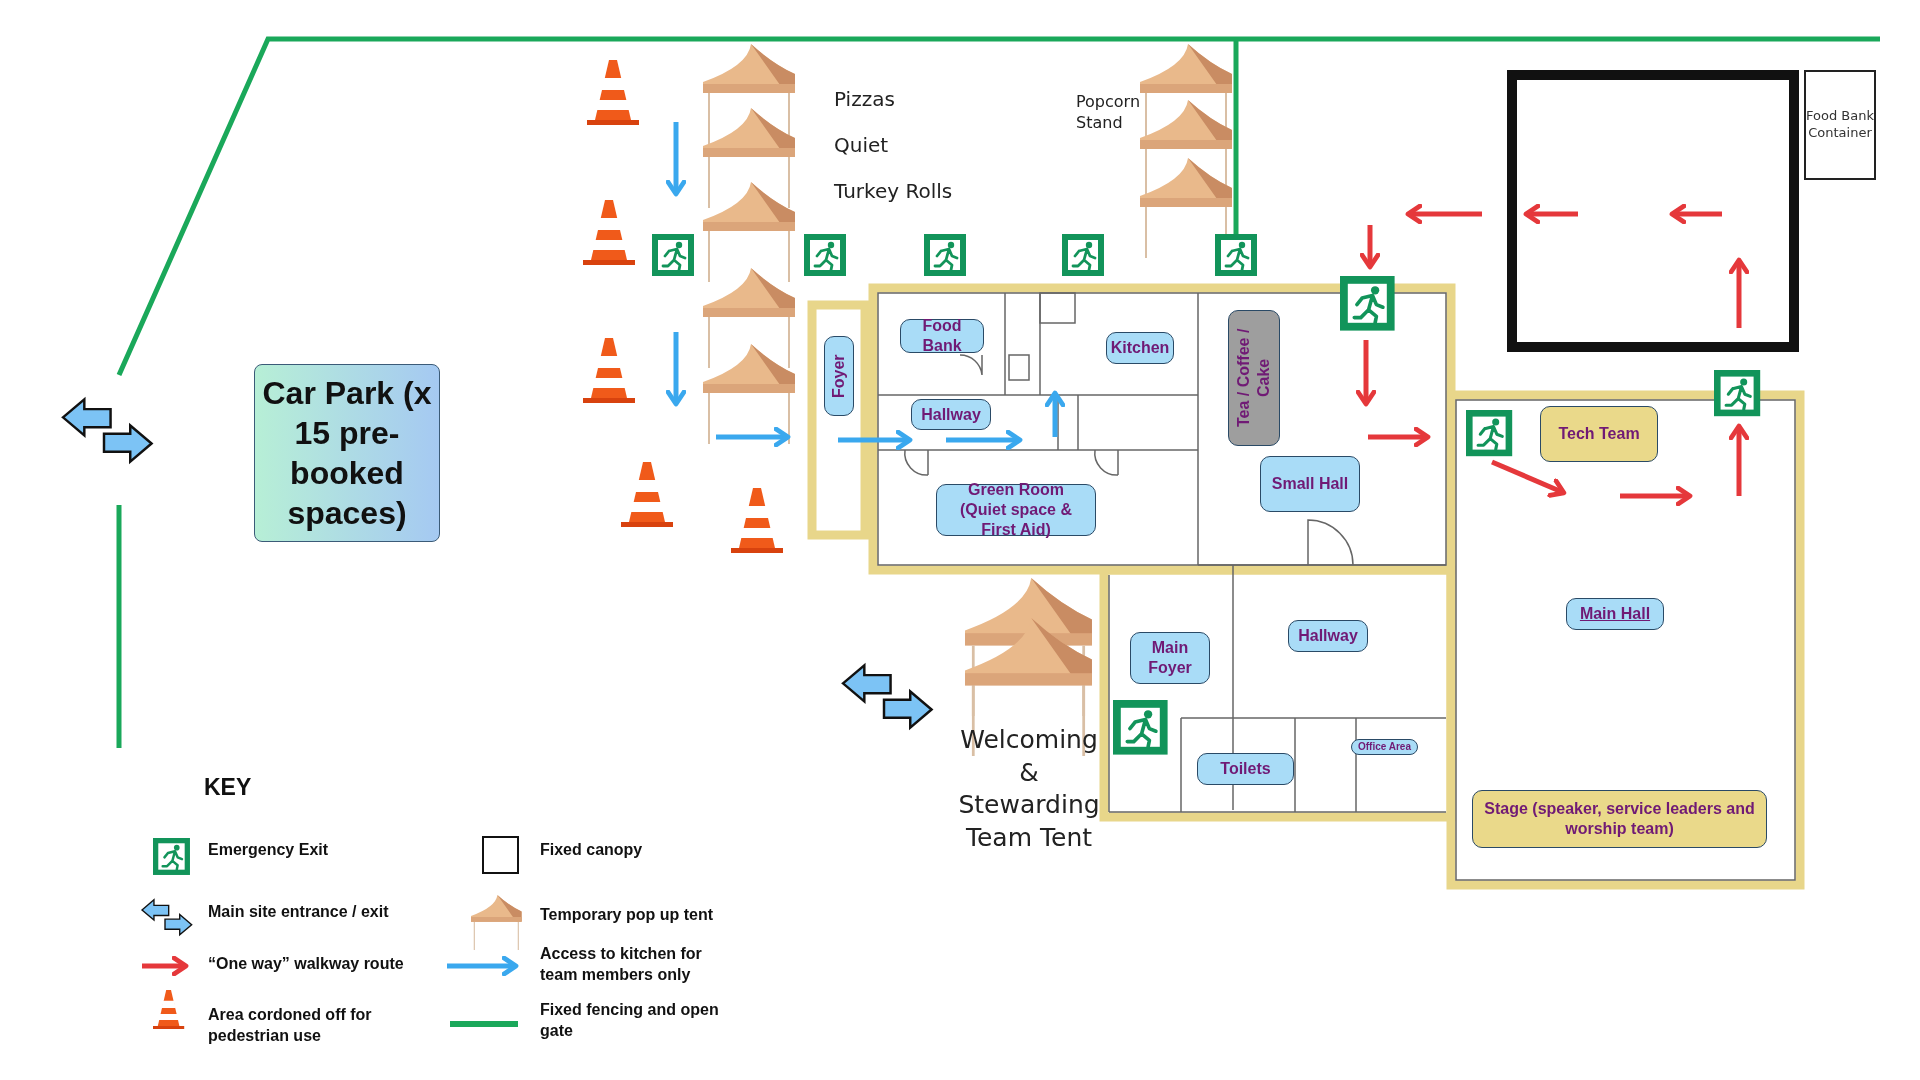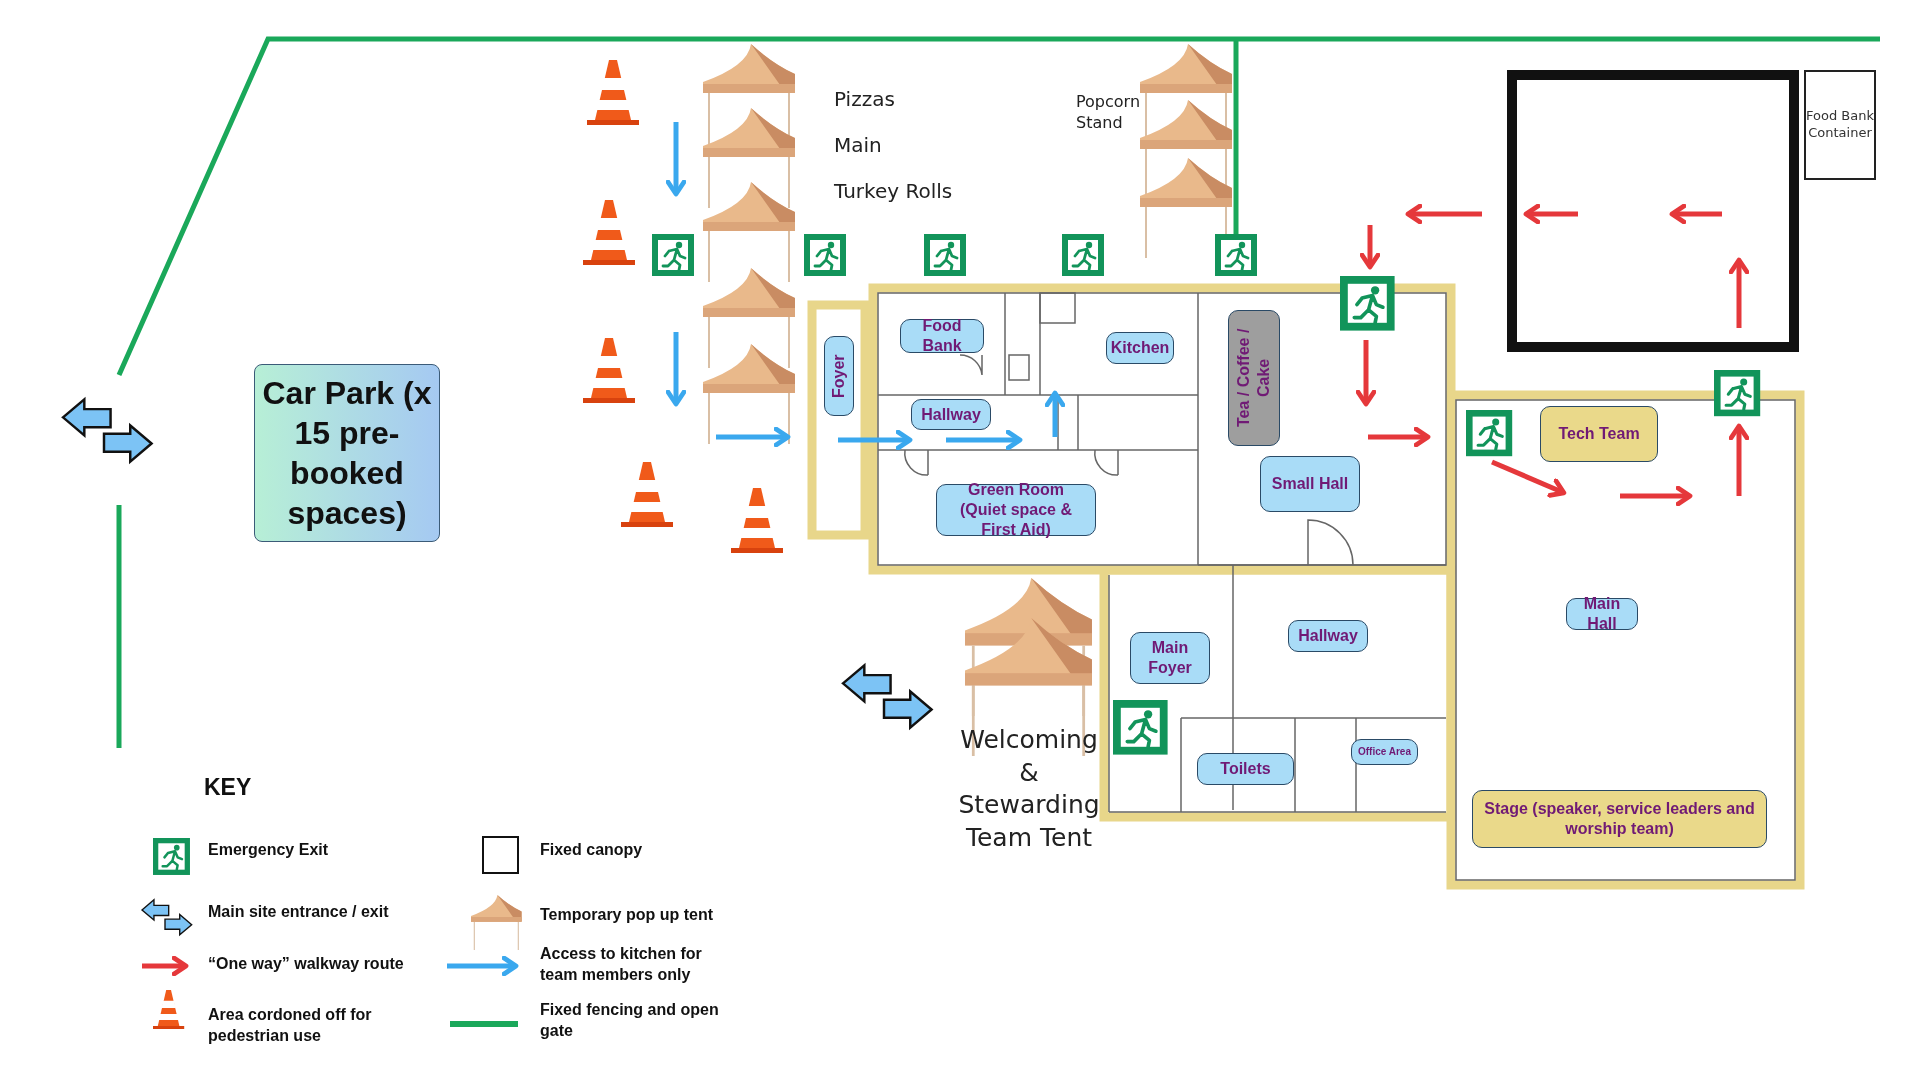--- a/index.html
+++ b/index.html
@@ -214,41 +214,41 @@
   <g transform="translate(471,895) scale(0.55)">
       <use href="#tent"></use>
     </g>
   <line x1="447" y1="966" x2="514" y2="966" stroke="#3aa8ee" stroke-width="5" marker-end="url(#blueHead)"></line>
   <line x1="450" y1="1024" x2="518" y2="1024" stroke="#1aa85a" stroke-width="6"></line>
 </svg>
 
 <div class="carpark">Car Park (x 15 pre-booked spaces)</div>
 
 <div class="plain" style="left:834px;top:86px;">Pizzas</div>
-<div class="plain" style="left:834px;top:132px;">Main</div>
+<div class="plain" style="left:834px;top:132px;">Quiet</div>
 <div class="plain" style="left:834px;top:178px;">Turkey Rolls</div>
 <div class="plain" style="left:1076px;top:92px;width:70px;font-size:16px;text-align:left;">Popcorn Stand</div>
 
 <div class="fbc">Food Bank Container</div>
 
 <div class="plain" style="left:958px;top:724px;width:142px;text-align:center;font-size:25px;">Welcoming &amp; Stewarding Team Tent</div>
 
 <div class="room-label vert" style="left:824px;top:336px;width:30px;height:80px;">Foyer</div>
 <div class="room-label" style="left:900px;top:319px;width:84px;height:34px;">Food Bank</div>
 <div class="room-label" style="left:1106px;top:332px;width:68px;height:32px;">Kitchen</div>
 <div class="room-label" style="left:911px;top:399px;width:80px;height:31px;">Hallway</div>
 <div class="room-label" style="left:936px;top:484px;width:160px;height:52px;">Green Room (Quiet space &amp; First Aid)</div>
 <div class="room-label grey vert" style="left:1228px;top:310px;width:52px;height:136px;">Tea / Coffee / Cake</div>
 <div class="room-label" style="left:1260px;top:456px;width:100px;height:56px;">Small Hall</div>
 <div class="room-label" style="left:1130px;top:632px;width:80px;height:52px;">Main Foyer</div>
 <div class="room-label" style="left:1288px;top:620px;width:80px;height:32px;">Hallway</div>
 <div class="room-label" style="left:1197px;top:753px;width:97px;height:32px;text-align:right;">Toilets</div>
-<div class="room-label" style="left:1351px;top:739px;width:67px;height:26px;font-size:10px;">Office Area</div>
+<div class="room-label" style="left:1351px;top:739px;width:67px;height:16px;font-size:10px;">Office Area</div>
 <div class="room-label yellow" style="left:1540px;top:406px;width:118px;height:56px;">Tech Team</div>
-<div class="room-label" style="left:1566px;top:598px;width:72px;height:32px;">Main Hall</div>
+<div class="room-label" style="left:1566px;top:598px;width:98px;height:32px;text-decoration:underline;">Main Hall</div>
 <div class="room-label yellow" style="left:1472px;top:790px;width:295px;height:58px;">Stage (speaker, service leaders and worship team)</div>
 
 <div>
   <div class="abs" style="left:204px;top:774px;font-family:'Liberation Sans',sans-serif;font-weight:bold;font-size:23px;color:#111;">KEY</div>
   <div class="key-label" style="left:208px;top:840px;">Emergency Exit</div>
   <div class="key-label" style="left:208px;top:902px;">Main site entrance / exit</div>
   <div class="key-label" style="left:208px;top:954px;">“One way” walkway route</div>
   <div class="key-label" style="left:208px;top:1005px;width:170px;">Area cordoned off for pedestrian use</div>
   <div class="key-label" style="left:540px;top:840px;">Fixed canopy</div>
   <div class="key-label" style="left:540px;top:905px;">Temporary pop up tent</div>

